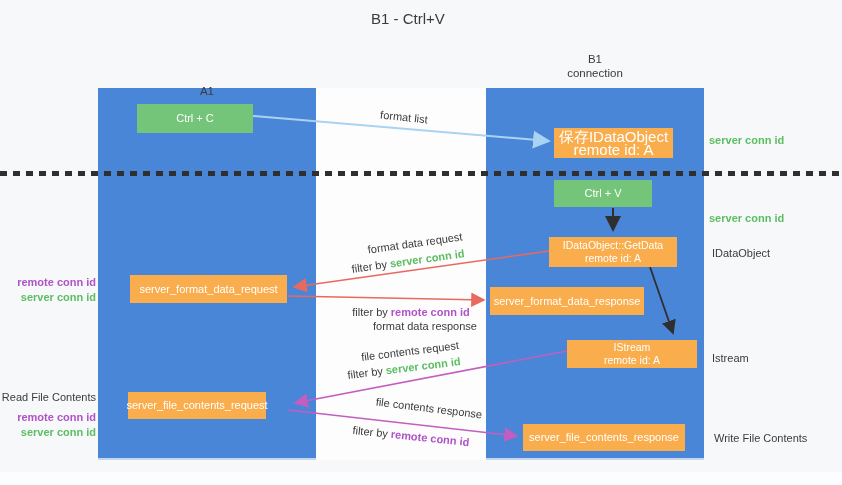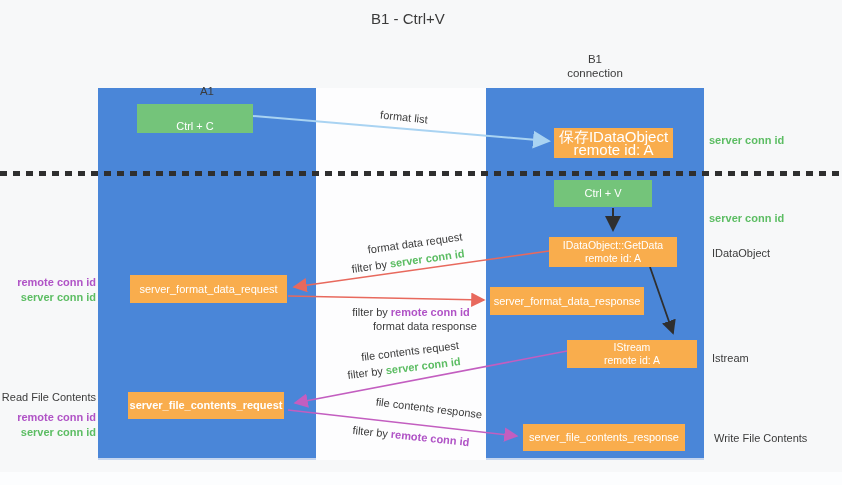--- a/index.html
+++ b/index.html
@@ -93,21 +93,21 @@
   </defs>
   <line x1="253" y1="116" x2="549" y2="141" class="stroke-lightblue" stroke-width="2" marker-end="url(#m-lightblue)"></line>
   <line x1="613" y1="208" x2="613" y2="230" class="stroke-black" stroke-width="2" marker-end="url(#m-black)"></line>
   <line x1="549" y1="251" x2="294" y2="287" class="stroke-red" stroke-width="1.6" marker-end="url(#m-red)"></line>
   <line x1="288" y1="296" x2="484" y2="300" class="stroke-red" stroke-width="1.6" marker-end="url(#m-red)"></line>
   <line x1="650" y1="267" x2="673" y2="333" class="stroke-black" stroke-width="1.8" marker-end="url(#m-black)"></line>
   <line x1="567" y1="351" x2="295" y2="403" class="stroke-pink" stroke-width="1.6" marker-end="url(#m-pink)"></line>
   <line x1="288" y1="410" x2="517" y2="436" class="stroke-pink" stroke-width="1.6" marker-end="url(#m-pink)"></line>
 </svg>
 
-<div class="abs box gbox node" style="left:137px;top:104px;width:116px;height:29px;justify-content:flex-end;">
+<div class="abs box gbox node" style="left:137px;top:104px;width:116px;height:29px;">
   <span>Ctrl + C</span>
 </div>
 <div class="abs box obox node" style="left:554px;top:128px;width:119px;height:30px;font-size:15px;">
   <span>保存IDataObject</span>
   <span>remote id: A</span>
 </div>
 <div class="abs box gbox node" style="left:554px;top:180px;width:98px;height:27px;">
   <span>Ctrl + V</span>
 </div>
 <div class="abs box obox node" style="left:549px;top:237px;width:128px;height:30px;font-size:10.5px;justify-content:center;">
@@ -117,21 +117,21 @@
 <div class="abs box obox node" style="left:130px;top:275px;width:157px;height:28px;">
   <span>server_format_data_request</span>
 </div>
 <div class="abs box obox node" style="left:490px;top:287px;width:154px;height:28px;">
   <span>server_format_data_response</span>
 </div>
 <div class="abs box obox node" style="left:567px;top:340px;width:130px;height:28px;font-size:10.5px;">
   <span>IStream</span>
   <span>remote id: A</span>
 </div>
-<div class="abs box obox node" style="left:128px;top:392px;width:156px;height:27px;font-weight:bold;">
+<div class="abs box obox node" style="left:128px;top:392px;width:138px;height:27px;">
   <span>server_file_contents_request</span>
 </div>
 <div class="abs box obox node" style="left:523px;top:424px;width:162px;height:27px;">
   <span>server_file_contents_response</span>
 </div>
 
 <div class="abs side-label lbl-green lbl" style="left:709px;top:134px;">server conn id</div>
 <div class="abs side-label lbl-green lbl" style="left:709px;top:212px;">server conn id</div>
 <div class="abs side-label lbl-dark lbl" style="left:712px;top:247px;">IDataObject</div>
 <div class="abs side-label lbl-dark lbl" style="left:712px;top:352px;">Istream</div>

